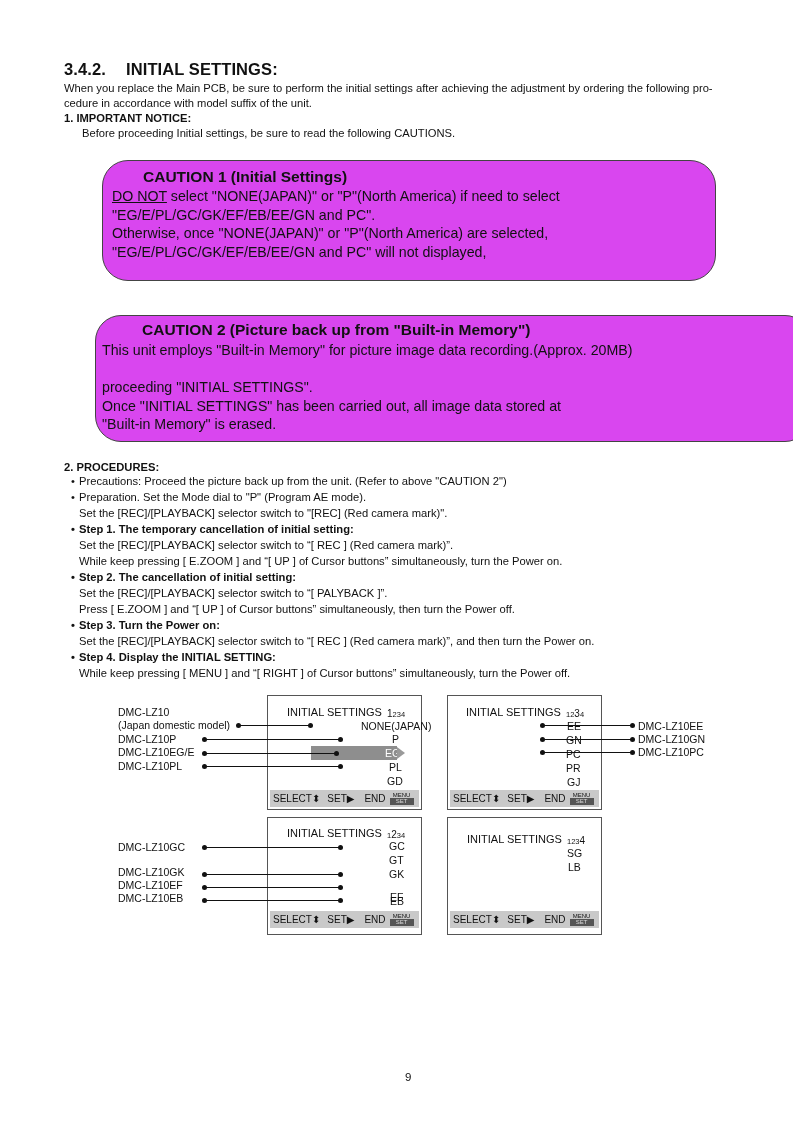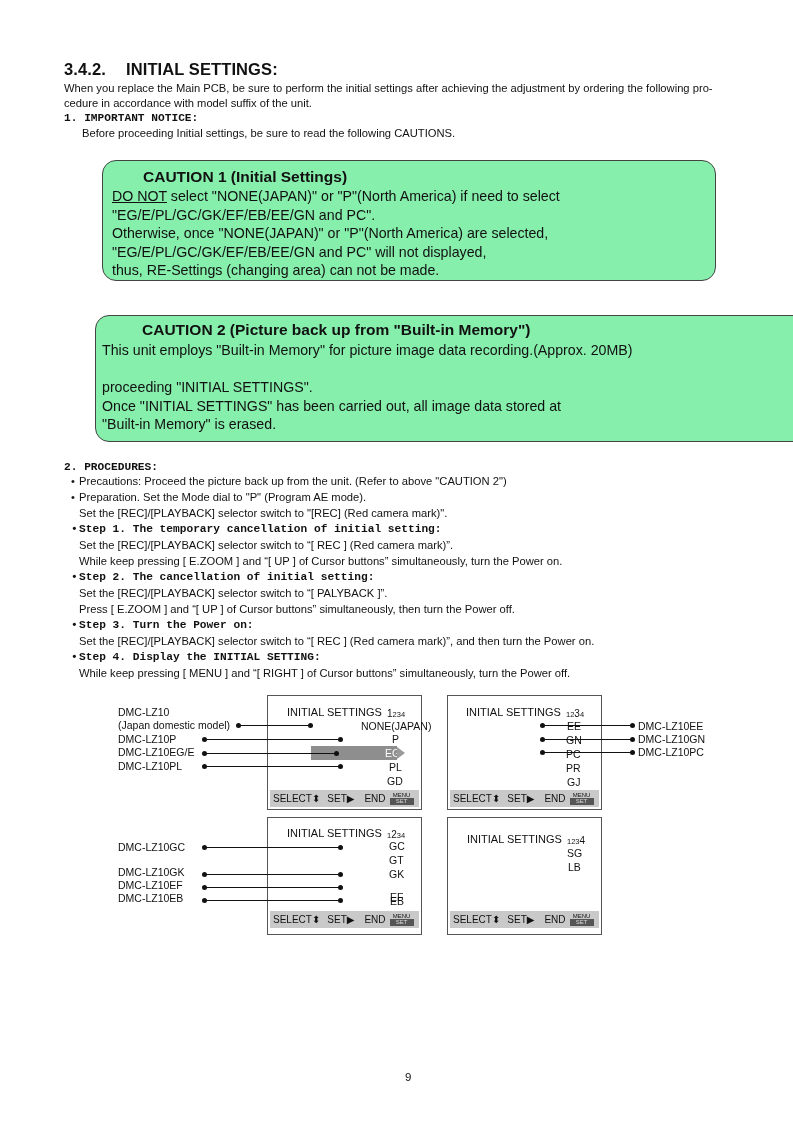--- a/index.html
+++ b/index.html
@@ -2,22 +2,22 @@
 <html><head>
 <meta charset="utf-8">
 <style>
   * { box-sizing: border-box; margin: 0; padding: 0; }
   html, body { width: 793px; height: 1122px; background: #ffffff; }
   body { position: relative; font-family: "Liberation Sans", sans-serif; color: #111; overflow: hidden; }
   .abs { position: absolute; }
   .h1 { left: 64px; top: 60px; font-size: 16.5px; font-weight: bold; letter-spacing: 0.1px; }
   .h1 .num { display: inline-block; width: 62px; }
   .p { font-size: 11.2px; line-height: 15px; white-space: nowrap; }
-  .b { font-weight: bold; font-family: Liberation Mono, monospace; }
-  .caution { border: 1.3px solid #444; border-radius: 14px; background: #86efac; }
+  .b { font-weight: bold; }
+  .caution { border: 1.3px solid #444; border-radius: 26px; background: #d946ef; }
   .caution .ttl { font-size: 15.5px; font-weight: bold; }
   .caution .ln { font-size: 14.2px; line-height: 19px; white-space: nowrap; }
   .u { text-decoration: underline; }
   .bullet::before { content: "\2022"; position: absolute; left: -8px; }
   .panel { border: 1px solid #555; background: #fff; }
   .panel .ptitle { font-size: 11px; white-space: nowrap; }
   .pgind { font-size: 7.5px; }
   .pgind .act { font-size: 10px; }
   .item { font-size: 10.5px; padding-left: 48px; }
   .footer { left: 2px; right: 2px; height: 17px; background: #c9c9c9; font-size: 10px; display: flex; align-items: center; padding-left: 3px; }
@@ -41,21 +41,20 @@
 <div class="abs p" style="left:64px; top:96px;">cedure in accordance with model suffix of the unit.</div>
 <div class="abs p b" style="left:64px; top:111px;">1. IMPORTANT NOTICE:</div>
 <div class="abs p" style="left:82px; top:126px;">Before proceeding Initial settings, be sure to read the following CAUTIONS.</div>
 
 <div class="abs caution" style="left:102px; top:160px; width:614px; height:121px;">
   <div class="abs ttl" style="left:40px; top:7px;">CAUTION 1 (Initial Settings)</div>
   <div class="abs ln" style="left:9px; top:26px;"><span class="u">DO NOT</span><span> select "NONE(JAPAN)" or "P"(North America) if need to select</span></div>
   <div class="abs ln" style="left:9px; top:45px;">"EG/E/PL/GC/GK/EF/EB/EE/GN and PC".</div>
   <div class="abs ln" style="left:9px; top:63px;">Otherwise, once "NONE(JAPAN)" or "P"(North America) are selected,</div>
   <div class="abs ln" style="left:9px; top:82px;">"EG/E/PL/GC/GK/EF/EB/EE/GN and PC"  will not displayed,</div>
-  <div class="abs ln" style="left:9px; top:100px;"> thus, RE-Settings (changing area) can not be made.</div>
 </div>
 
 <div class="abs caution" style="left:95px; top:315px; width:716px; height:127px;">
   <div class="abs ttl" style="left:46px; top:5px;">CAUTION 2 (Picture back up from "Built-in Memory")</div>
   <div class="abs ln" style="left:6px; top:25px;"> This unit employs "Built-in Memory" for picture image data recording.(Approx. 20MB)</div>
   <div class="abs ln" style="left:6px; top:62px;">proceeding "INITIAL SETTINGS".</div>
   <div class="abs ln" style="left:6px; top:81px;">Once "INITIAL SETTINGS" has been carried out, all image data stored at</div>
   <div class="abs ln" style="left:6px; top:99px;">"Built-in Memory" is erased.</div>
 </div>
 

